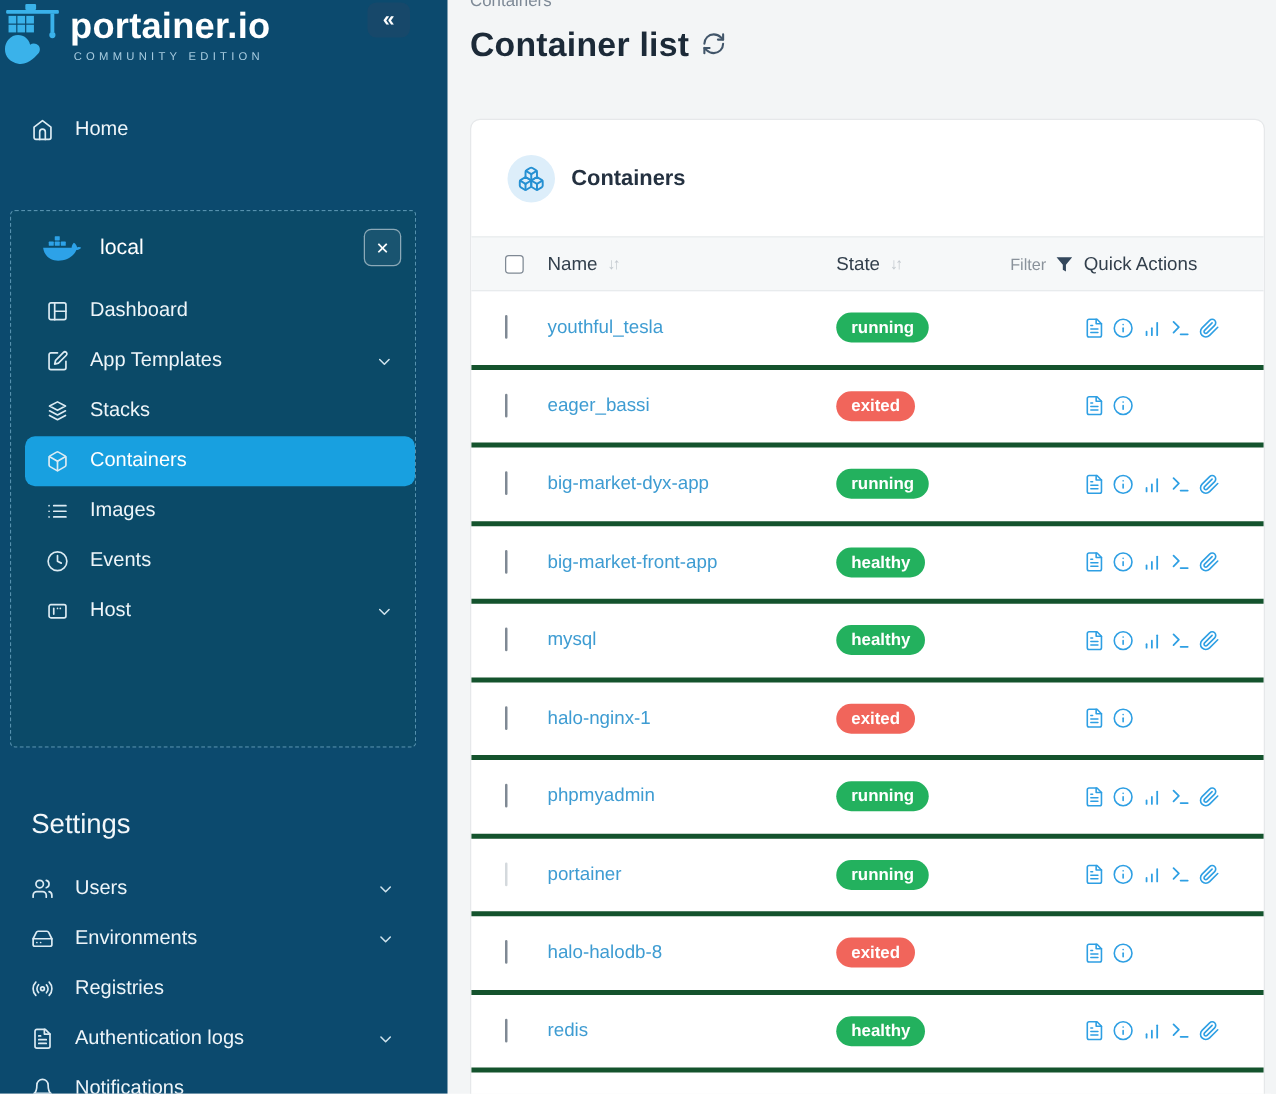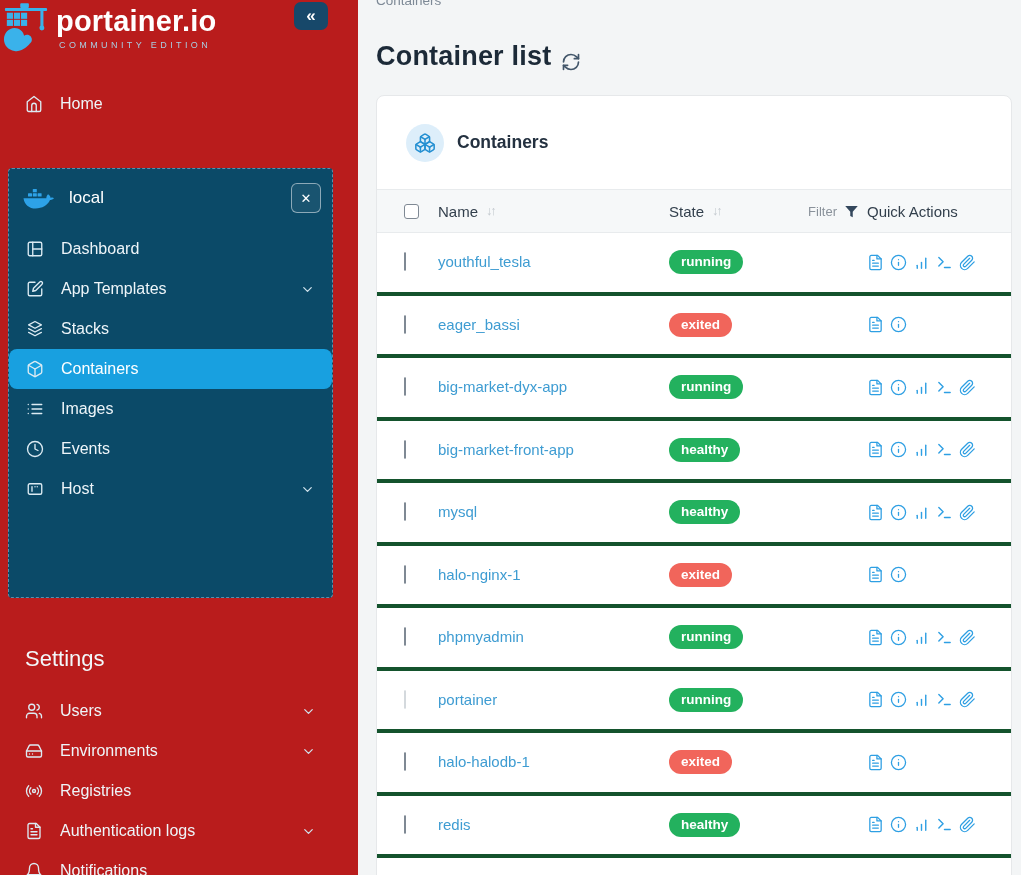--- a/index.html
+++ b/index.html
@@ -1,56 +1,56 @@
 <!DOCTYPE html>
 <html><head>
 <meta charset="utf-8">
 <style>
   html,body{margin:0;padding:0;}
   body{width:1021px;height:875px;overflow:hidden;position:relative;
        font-family:"Liberation Sans",sans-serif;background:#f3f5f6;}
   svg{display:block;}
 
   
-  .sidebar{position:absolute;left:0;top:0;width:358px;height:875px;background:#b91c1c;color:#eef5f9;}
+  .sidebar{position:absolute;left:0;top:0;width:358px;height:875px;background:#0c4a6e;color:#eef5f9;}
   .logo{position:absolute;top:2px;left:3px;display:flex;align-items:flex-start;}
   .logo-icon{width:46px;height:54px;}
   .brand{margin-left:7px;margin-top:2px;}
   .brand-name{font-size:29px;font-weight:700;color:#ffffff;line-height:34px;letter-spacing:.2px;}
   .brand-edition{font-size:9px;letter-spacing:3.4px;color:#a9cde1;margin-top:2px;margin-left:3px;}
   .collapse-btn{position:absolute;top:2px;left:294px;width:34px;height:28px;border-radius:7px;
       background:#17486a;color:#fff;display:flex;align-items:center;justify-content:center;
       font-size:17px;font-weight:700;cursor:pointer;}
   .nav-item{display:flex;align-items:center;height:40px;font-size:16px;color:#eef5f9;cursor:pointer;}
   .nav-item .nicon{width:18px;height:18px;margin-right:17px;flex:none;color:#dcebf3;}
   .nicon svg{width:18px;height:18px;}
   .side-home{position:absolute;top:84px;left:0;width:358px;padding-left:25px;box-sizing:border-box;}
   .chev{margin-left:auto;margin-right:42px;color:#cfe2ec;}
   .chev svg{width:15px;height:15px;}
   .env-panel{position:absolute;top:168px;left:8px;width:325px;height:430px;background:#0b4a68;
-      border-radius:4px;border:1px dashed rgba(150,205,232,.55);box-sizing:border-box;}
+      border-radius:4px;border:1px dashed rgba(150,205,232,.55);box-sizing:border-box;padding-left:11px;}
   .env-header{height:54px;display:flex;align-items:center;padding:2px 11px 0 13px;}
   .env-whale{width:32px;height:24px;color:#2da2e8;flex:none;}
   .env-whale svg{width:32px;height:24px;}
   .env-name{font-size:17px;color:#fff;margin-left:15px;flex:1;}
   .env-close{width:28px;height:28px;border:1px solid rgba(255,255,255,.5);border-radius:6px;
       background:rgba(255,255,255,.06);color:#fff;font-size:13px;display:flex;align-items:center;
       justify-content:center;cursor:pointer;}
   .env-items{padding-top:4px;}
   .env-items .nav-item{padding-left:17px;border-radius:8px;}
   .env-items .nav-item.active{background:#18a0e0;color:#fff;}
   .env-items .nav-item .chev{margin-right:17px;}
   .side-heading{position:absolute;top:646px;left:25px;font-size:22px;color:#f2f7fa;}
   .side-bottom{position:absolute;top:691px;left:0;width:358px;}
   .side-bottom .nav-item{padding-left:25px;}
 
   
   .main{position:absolute;left:358px;top:0;width:663px;height:875px;}
   .breadcrumb{position:absolute;top:-7px;left:18px;font-size:13.5px;color:#7d8996;}
-  .title-row{position:absolute;top:41px;left:18px;display:flex;align-items:flex-end;gap:10px;}
+  .title-row{position:absolute;top:21px;left:18px;display:flex;align-items:flex-start;gap:10px;}
   .page-title{font-size:27px;font-weight:600;color:#1c2a38;letter-spacing:.2px;}
   .refresh{width:20px;height:20px;color:#42566a;cursor:pointer;margin-top:4px;}
   .refresh svg{width:20px;height:20px;}
 
   .card{position:absolute;left:18px;top:95px;width:636px;height:800px;background:#fff;
       border:1px solid #e6e8ea;border-radius:8px;box-sizing:border-box;overflow:hidden;}
   .card-header{display:flex;align-items:center;height:93px;padding-left:29px;gap:13px;}
   .widget-circle{width:38px;height:38px;border-radius:50%;background:#ddeefa;color:#2590d2;
       display:flex;align-items:center;justify-content:center;flex:none;}
   .widget-circle svg{width:22px;height:22px;}
@@ -723,21 +723,21 @@
           <span class="qa">
               <svg>
                 <use href="#i-clip"></use>
               </svg>
             </span>
         </div>
       </div>
 
       <div class="trow grid-cols">
         <div><span class="checkbox"></span></div>
-        <div><a class="clink">halo-halodb-1</a></div>
+        <div><a class="clink">halo-halodb-8</a></div>
         <div><span class="badge" data-state="exited">exited</span></div>
         <div class="c-actions">
           <span class="qa">
               <svg>
                 <use href="#i-filetext"></use>
               </svg>
             </span>
           <span class="qa">
               <svg>
                 <use href="#i-info"></use>

